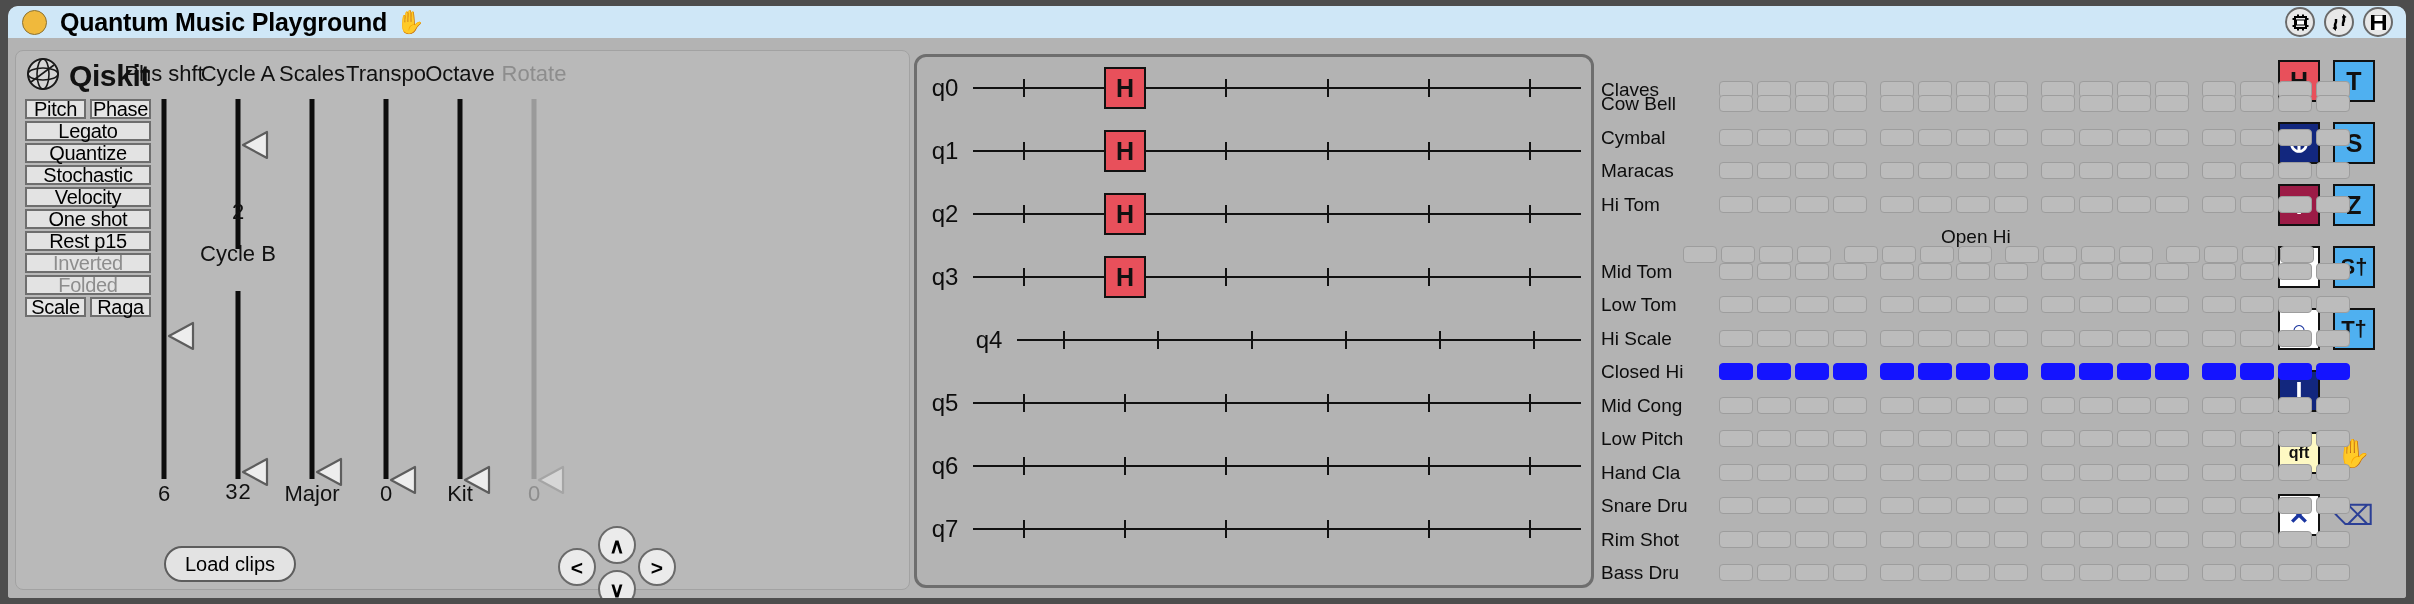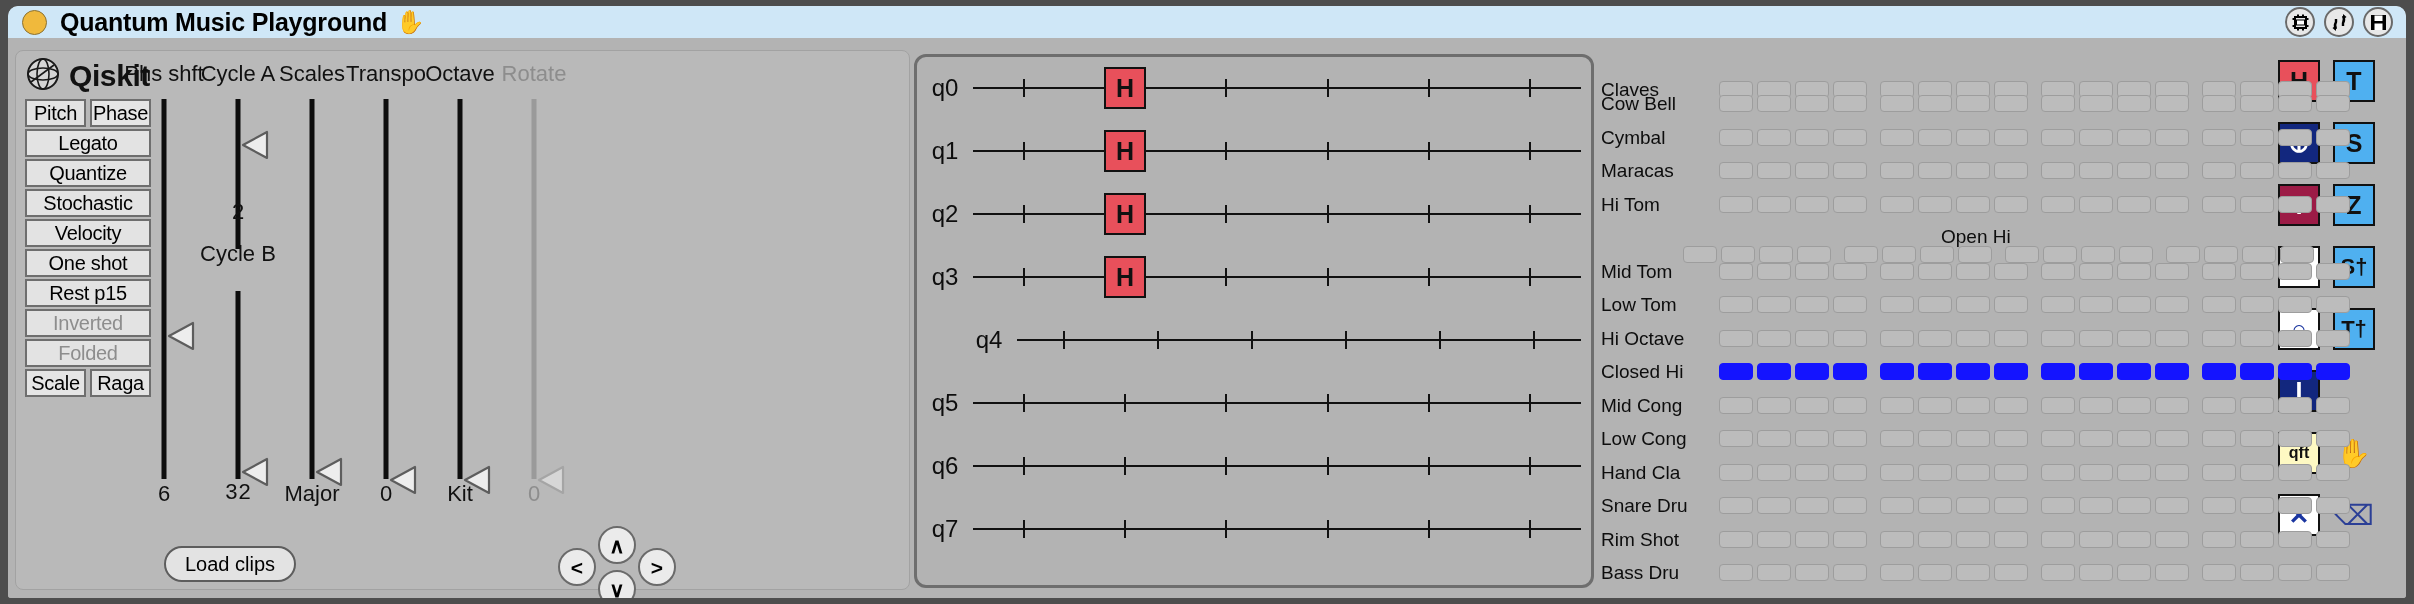--- a/index.html
+++ b/index.html
@@ -75,21 +75,21 @@
     display: flex; align-items: center; gap: 9px;
   }
   #qiskit-name {
     font-size: 30px; font-weight: bold; color: #111;
     letter-spacing: -0.4px;
   }
 
   
   .btn-col { position: absolute; left: 9px; top: 48px; width: 126px; }
   .btn {
-    height: 28px; margin-bottom: 2px;
+    height: 20px; margin-bottom: 2px;
     background: #e3e3e3;
     border: 2px solid #6e6e6e;
     display: flex; align-items: center; justify-content: center;
     font-size: 20px; color: #000;
     letter-spacing: -0.3px;
   }
   .btn.on { background: #e5e5e5; }
   .btn.off-text { color: #8d8d8d; }
   .btn-pair { display: flex; gap: 4px; margin-bottom: 2px; }
   .btn-pair .btn { flex: 1; margin-bottom: 0; }
@@ -762,21 +762,21 @@
             </div>
             <div class="cell-group">
               <div class="cell"></div>
               <div class="cell"></div>
               <div class="cell"></div>
               <div class="cell"></div>
             </div>
           </div>
         </div>
         <div class="drum-row" style="top: 278px;">
-          <div class="drum-name">Hi Octave</div>
+          <div class="drum-name">Hi Scale</div>
           <div class="drum-cells">
             <div class="cell-group">
               <div class="cell"></div>
               <div class="cell"></div>
               <div class="cell"></div>
               <div class="cell"></div>
             </div>
             <div class="cell-group">
               <div class="cell"></div>
               <div class="cell"></div>
@@ -849,21 +849,21 @@
             </div>
             <div class="cell-group">
               <div class="cell"></div>
               <div class="cell"></div>
               <div class="cell"></div>
               <div class="cell"></div>
             </div>
           </div>
         </div>
         <div class="drum-row" style="top: 378.5px;">
-          <div class="drum-name">Low Cong</div>
+          <div class="drum-name">Low Pitch</div>
           <div class="drum-cells">
             <div class="cell-group">
               <div class="cell"></div>
               <div class="cell"></div>
               <div class="cell"></div>
               <div class="cell"></div>
             </div>
             <div class="cell-group">
               <div class="cell"></div>
               <div class="cell"></div>

